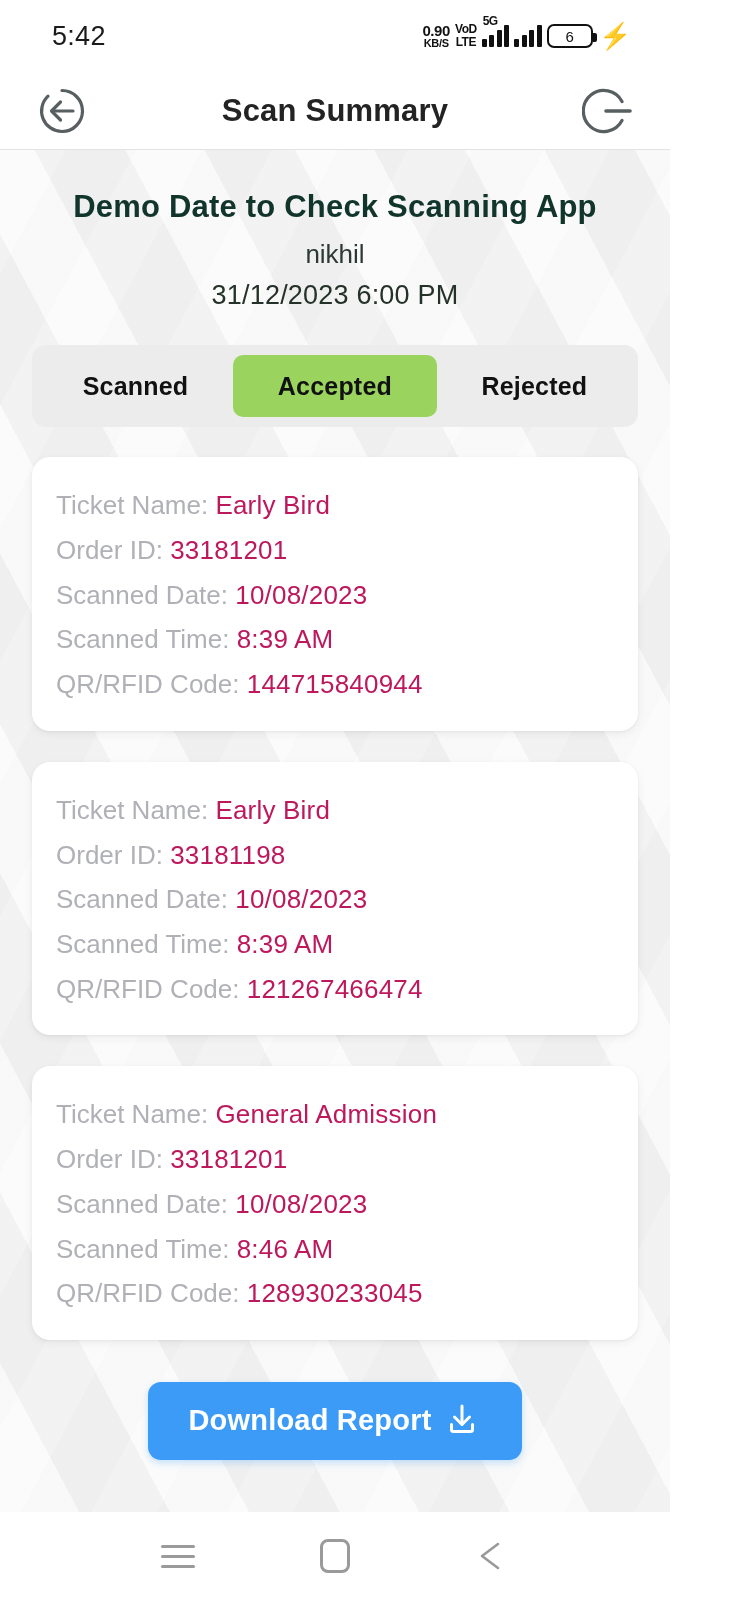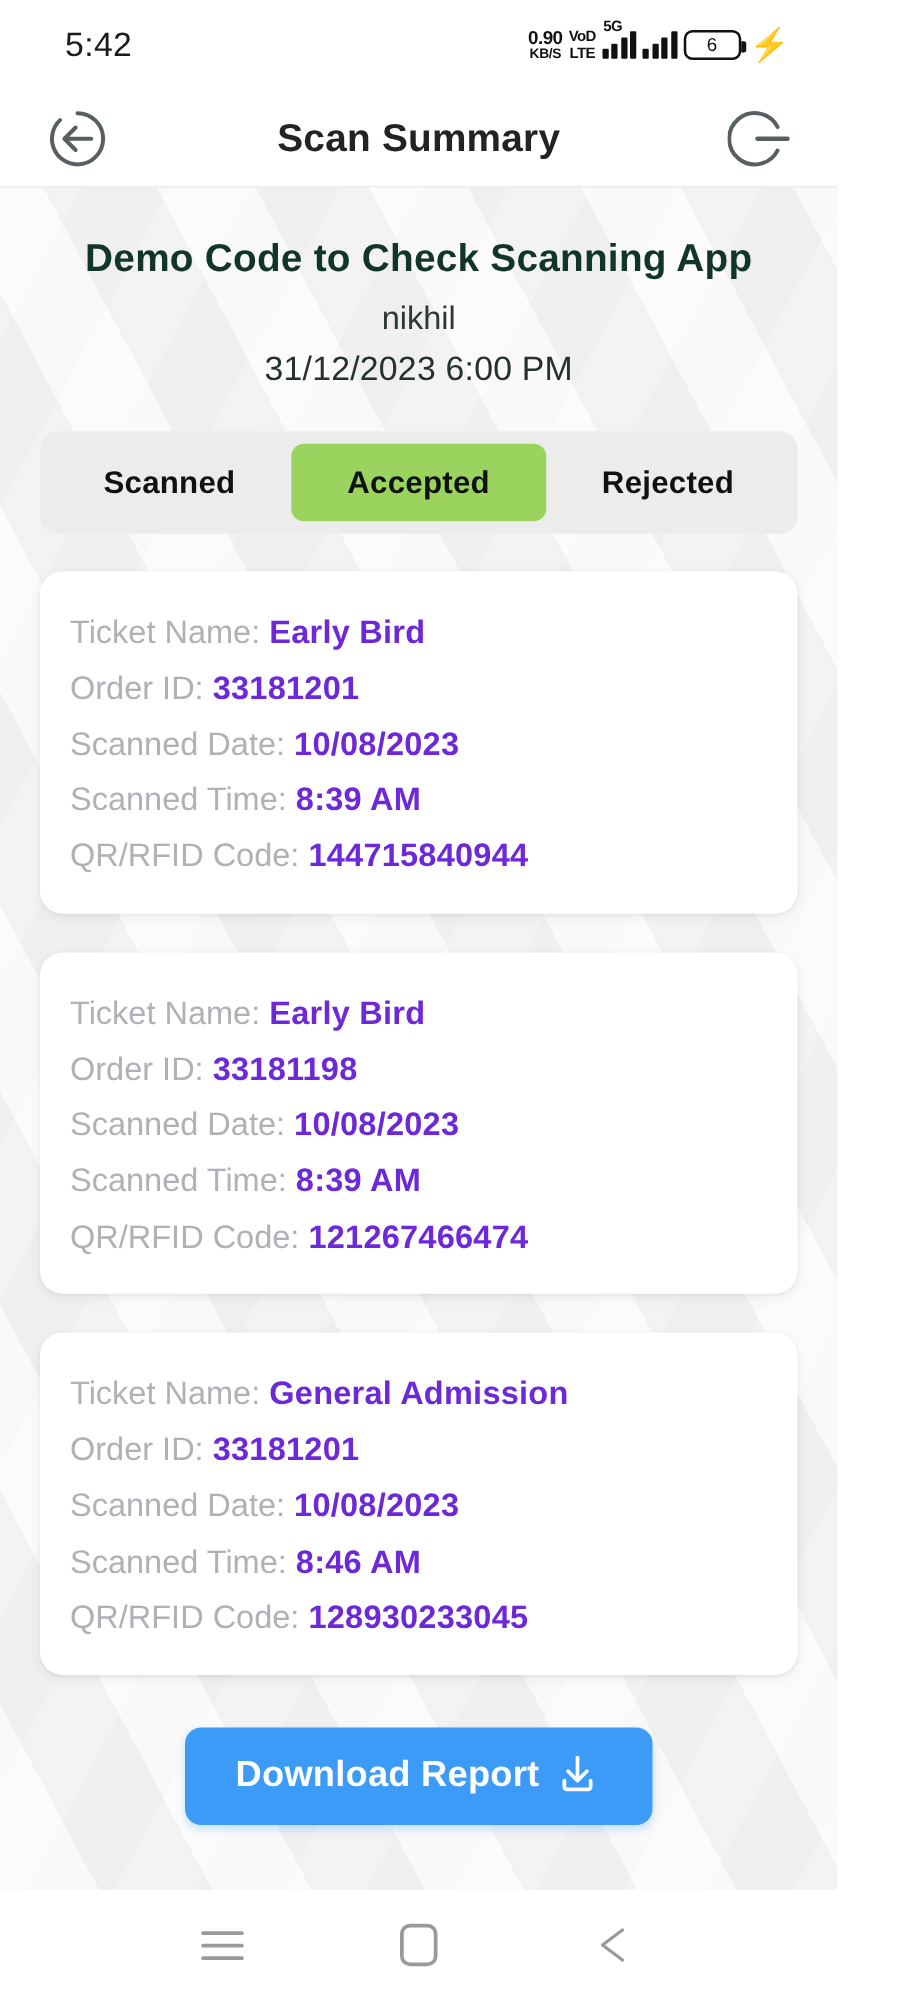--- a/index.html
+++ b/index.html
@@ -113,21 +113,21 @@
 
   
   .cards { margin-top: 30px; padding: 0 32px; display: flex; flex-direction: column; gap: 31px; }
   .card {
     background: #ffffff; border-radius: 18px;
     padding: 26px 24px 24px;
     box-shadow: 0 3px 10px rgba(0,0,0,.055), 0 1px 3px rgba(0,0,0,.05);
   }
   .row { font-size: 26px; line-height: 1.72; white-space: nowrap; }
   .row .lbl { color: #b0b1b6; }
-  .row .val { color: #6d28d9; font-weight: bold; letter-spacing: .2px; text-align: center; }
+  .row .val { color: #be185d; font-weight: normal; letter-spacing: .2px; text-align: center; }
 
   
   .dl-wrap { display: flex; justify-content: center; margin-top: 42px; }
   .dl-btn {
     background: #3b9bf7; border-radius: 13px;
     padding: 0 40px; height: 78px; min-width: 352px;
     display: flex; align-items: center; justify-content: center; gap: 10px;
     cursor: pointer; border: none;
     box-shadow: 0 3px 7px rgba(59,155,247,.28);
   }
@@ -195,21 +195,21 @@
       <svg width="52" height="52" viewBox="0 0 52 52" fill="none">
         <path d="M40 16.5a20.5 20.5 0 1 0 0 19" stroke="#585f60" stroke-width="3.2" stroke-linecap="round"></path>
         <path d="M24 26h24" stroke="#585f60" stroke-width="3.6" stroke-linecap="round"></path>
       </svg>
     </div>
   </div>
 
   <div class="body">
 
     <div class="event-block">
-      <div class="event-title">Demo Code to Check Scanning App</div>
+      <div class="event-title">Demo Date to Check Scanning App</div>
       <div class="event-host">nikhil</div>
       <div class="event-date">31/12/2023 6:00 PM</div>
     </div>
 
     <div class="tabs">
       <div class="tab">Scanned</div>
       <div class="tab active">Accepted</div>
       <div class="tab">Rejected</div>
     </div>
 

